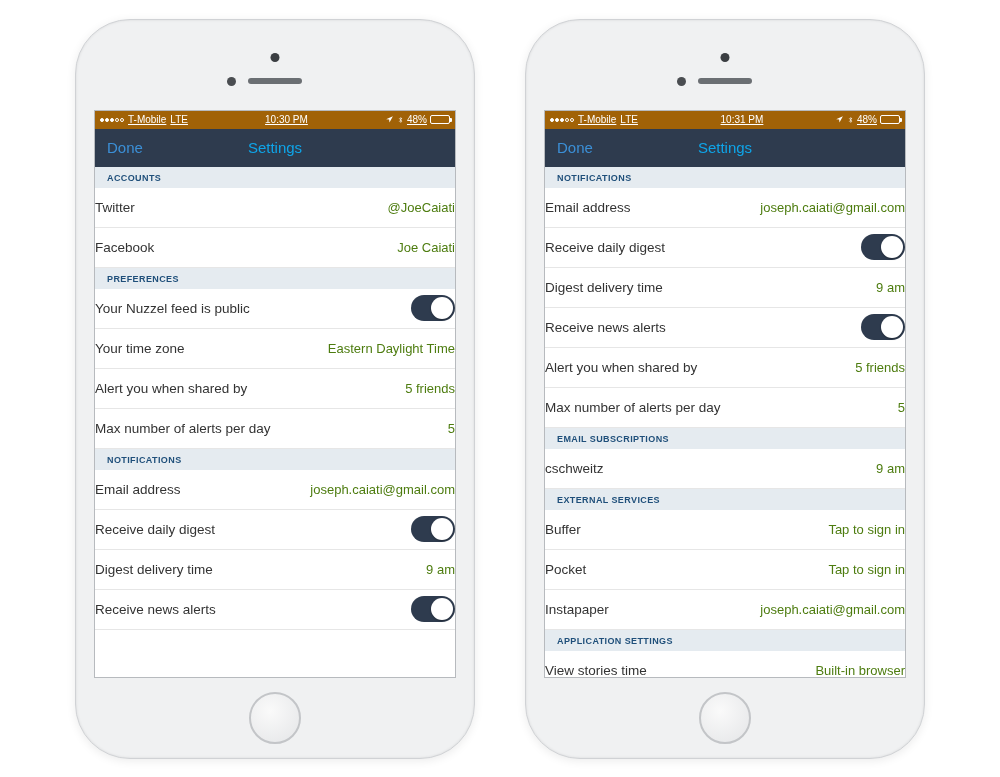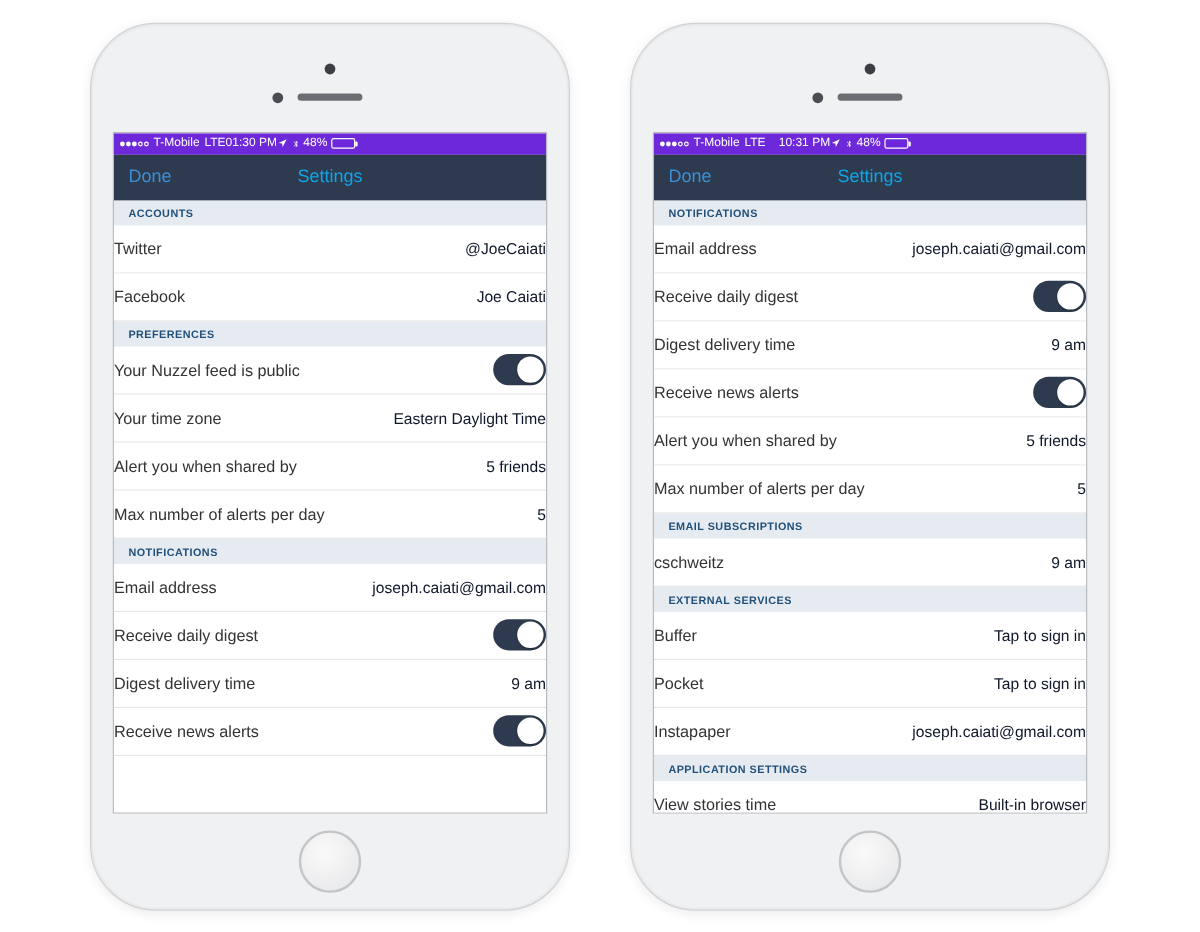--- a/index.html
+++ b/index.html
@@ -70,27 +70,28 @@
       border: 1px solid #b7babe;
       overflow: hidden;
       position: relative;
       display: flex;
       flex-direction: column;
     }
 
     
     .status-bar {
       height: 18px;
-      background: #6d28d9;
+      background: #a16207;
       color: #fff;
       font-size: 10px;
       display: flex;
       align-items: center;
       padding: 0 5px;
-      justify-content: flex-start;
+      justify-content: space-between;
+      text-decoration: underline;
     }
     .status-left { display: flex; align-items: center; gap: 4px; }
     .status-right { display: flex; align-items: center; gap: 3px; }
     .signal { display:flex; align-items:center; gap:1px; }
     .signal span { width:4px; height:4px; border-radius:50%; border:0.5px solid #fff; display:inline-block; }
     .signal span.filled { background:#fff; }
     .battery {
       width: 20px; height: 9px; border: 1px solid #fff; border-radius: 2px;
       position: relative; display: inline-block;
     }
@@ -132,21 +133,21 @@
       align-items: center;
       justify-content: space-between;
       padding: 0 0;
       border-bottom: 1px solid #e6e6e6;
       font-size: 13.5px;
       color: #2a2a2a;
       background: #fff;
       cursor: pointer;
     }
     .row-label { color: #333; font-weight: 300; }
-    .row-value { color: #0f172a; font-size: 13px; font-weight: 300; }
+    .row-value { color: #4d7c0f; font-size: 13px; font-weight: 300; }
 
     .toggle {
       width: 44px; height: 26px; border-radius: 14px;
       background: #2e3b4e; position: relative;
     }
     .toggle .knob {
       position:absolute; right:2px; top:2px;
       width:22px; height:22px; border-radius:50%;
       background:#fff; box-shadow: 0 1px 2px rgba(0,0,0,0.3);
     }
@@ -165,21 +166,21 @@
           <span class="signal">
             <span class="filled"></span>
             <span class="filled"></span>
             <span class="filled"></span>
             <span></span>
             <span></span>
           </span>
           <span>T-Mobile</span>
           <span>LTE</span>
         </div>
-        <div style="font-weight:500;">01:30 PM</div>
+        <div style="font-weight:500;">10:30 PM</div>
         <div class="status-right">
           <span class="svg-icon">
             <svg width="9" height="9" viewBox="0 0 24 24">
               <path fill="#fff" d="M21 3L3 11l8 1 1 8z"></path>
             </svg>
           </span>
           <span class="svg-icon">
             <svg width="7" height="10" viewBox="0 0 24 24">
               <path fill="#fff" d="M12 2v8L7 5l-1 1 6 6-6 6 1 1 5-5v8l6-6-4-4 4-4-6-6zm2 5l2 2-2 2V7zm0 8l2 2-2 2v-4z"></path>
             </svg>

